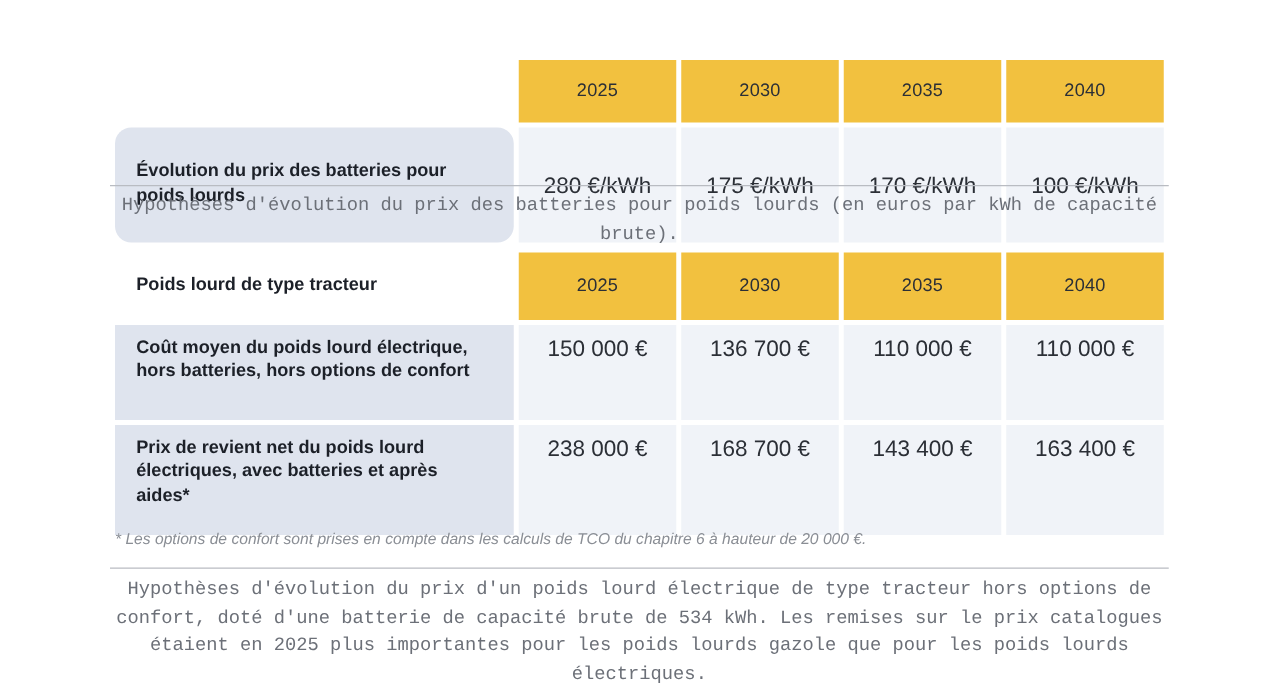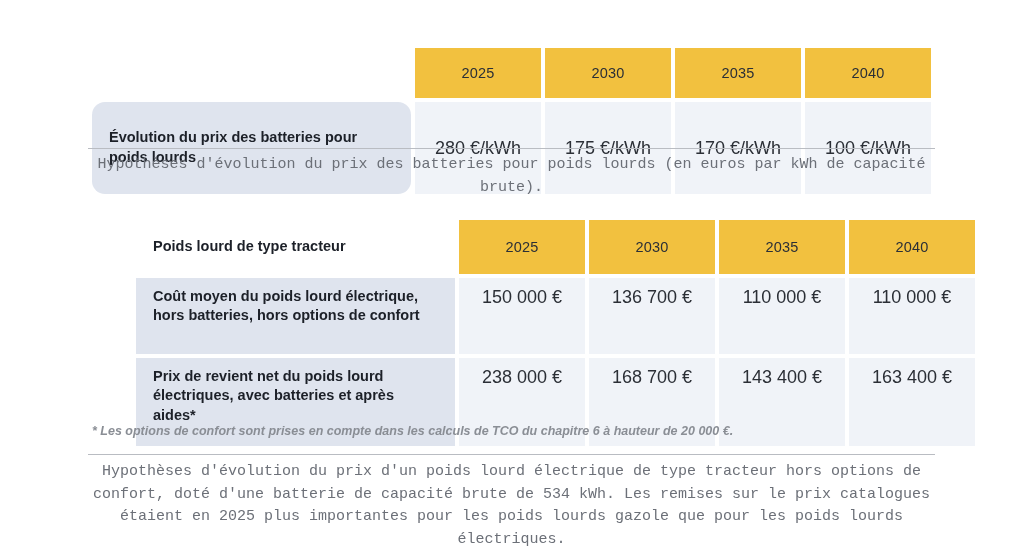--- a/index.html
+++ b/index.html
@@ -103,21 +103,21 @@
     color: #6c7078;
     font-size: 15px;
     line-height: 1.5;
     font-family: Liberation Mono, monospace;
   }
 
   #rule-one { top: 148px; }
   #caption-one { top: 154px; }
 
   
-  #table-two { top: 216px; margin-left: 44px; }
+  #table-two { top: 198px; }
   #table-two .r-gaz td { height: 30px; }
   #table-two .r-elec td { height: 50px; }
   #table-two .r-batt td { height: 30px; }
   #table-two .r-net td  { height: 62px; }
   #table-two .r-net .val,
   #table-two .r-elec .val,
   #table-two .r-batt .val,
   #table-two .r-gaz .val {
     vertical-align: top;
     padding-top: 9px;
@@ -130,21 +130,21 @@
   .footnote {
     position: absolute;
     left: 92px;
     width: 847px;
     color: #8a8e95;
     font-size: 12.5px;
     font-style: italic;
     line-height: 1.4;
     text-align: left;
   }
-  #footnote-aides { top: 423px; font-weight: bold; }
+  #footnote-aides { top: 423px; }
 
   #rule-two { top: 454px; }
   #caption-two { top: 461px; }
 </style>
 </head>
 <body>
 
 <div class="page">
 
   <table class="data-table" id="table-one">

